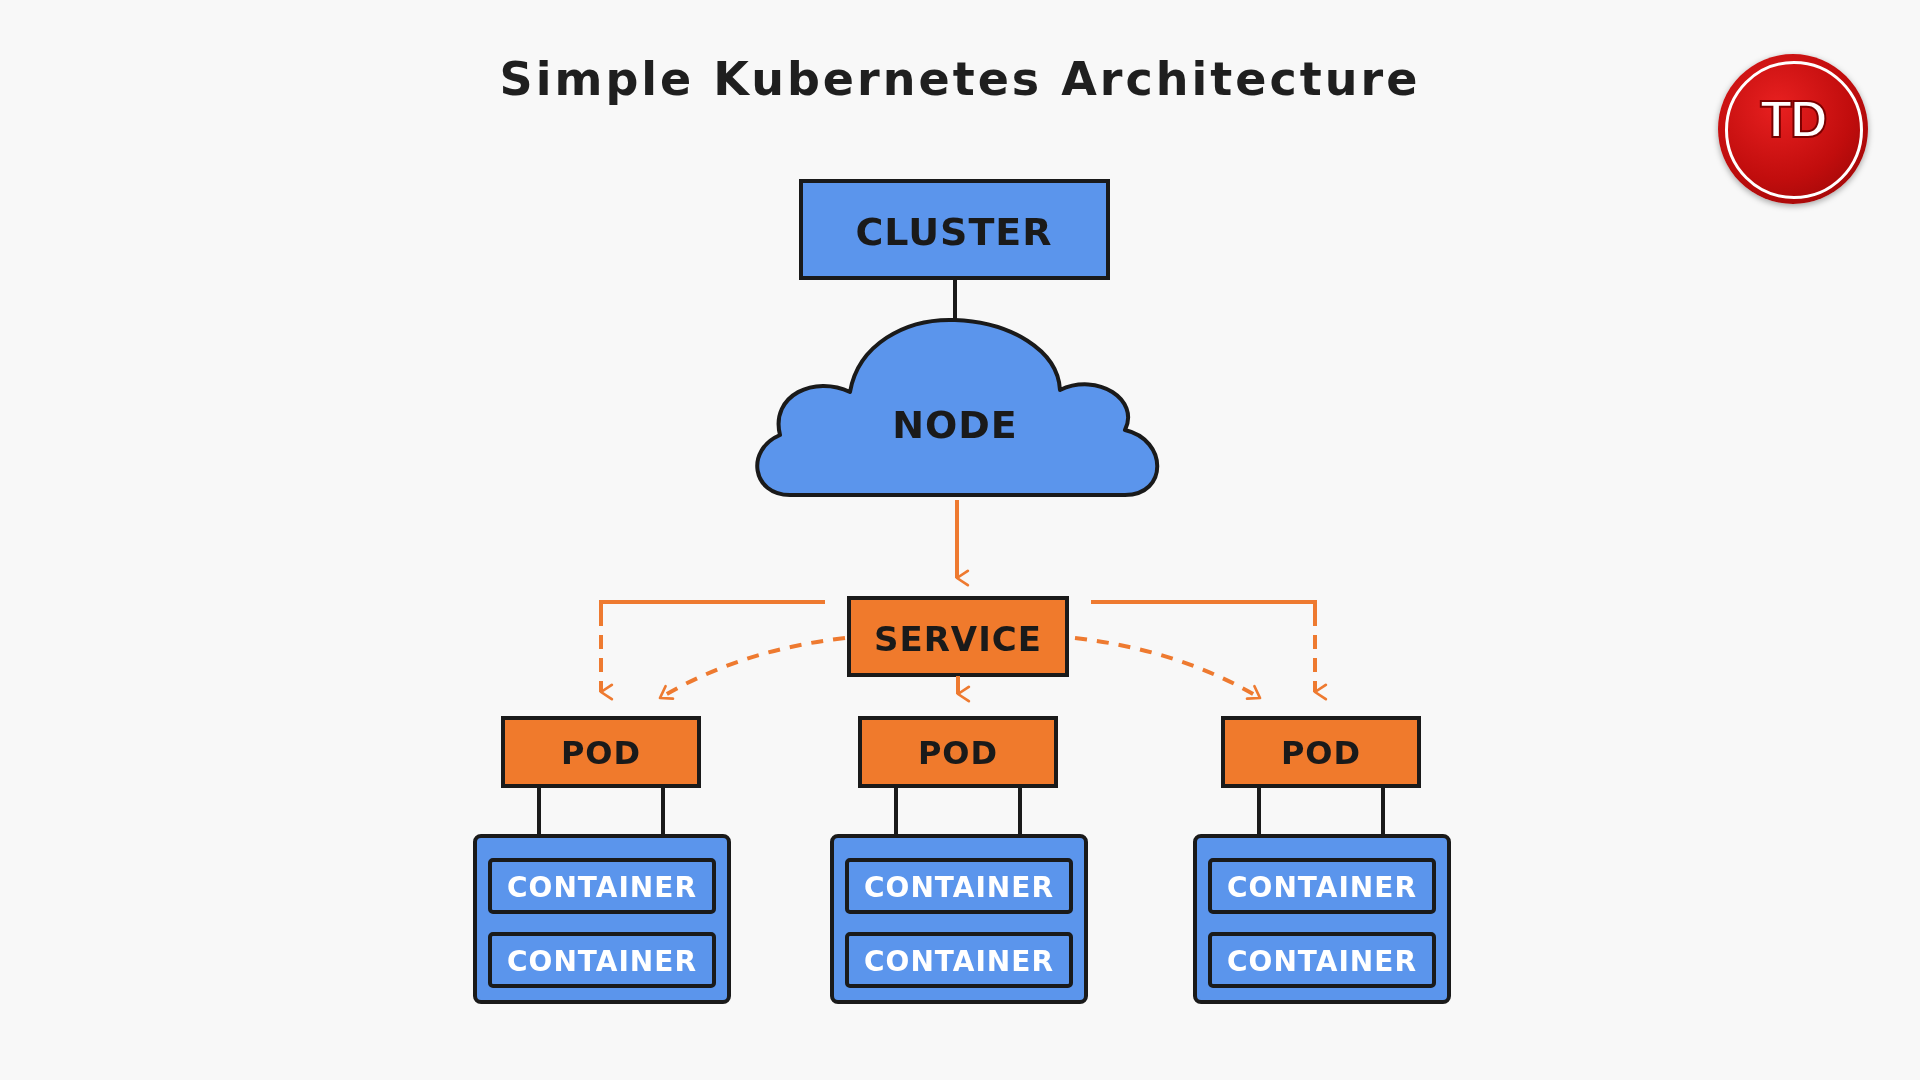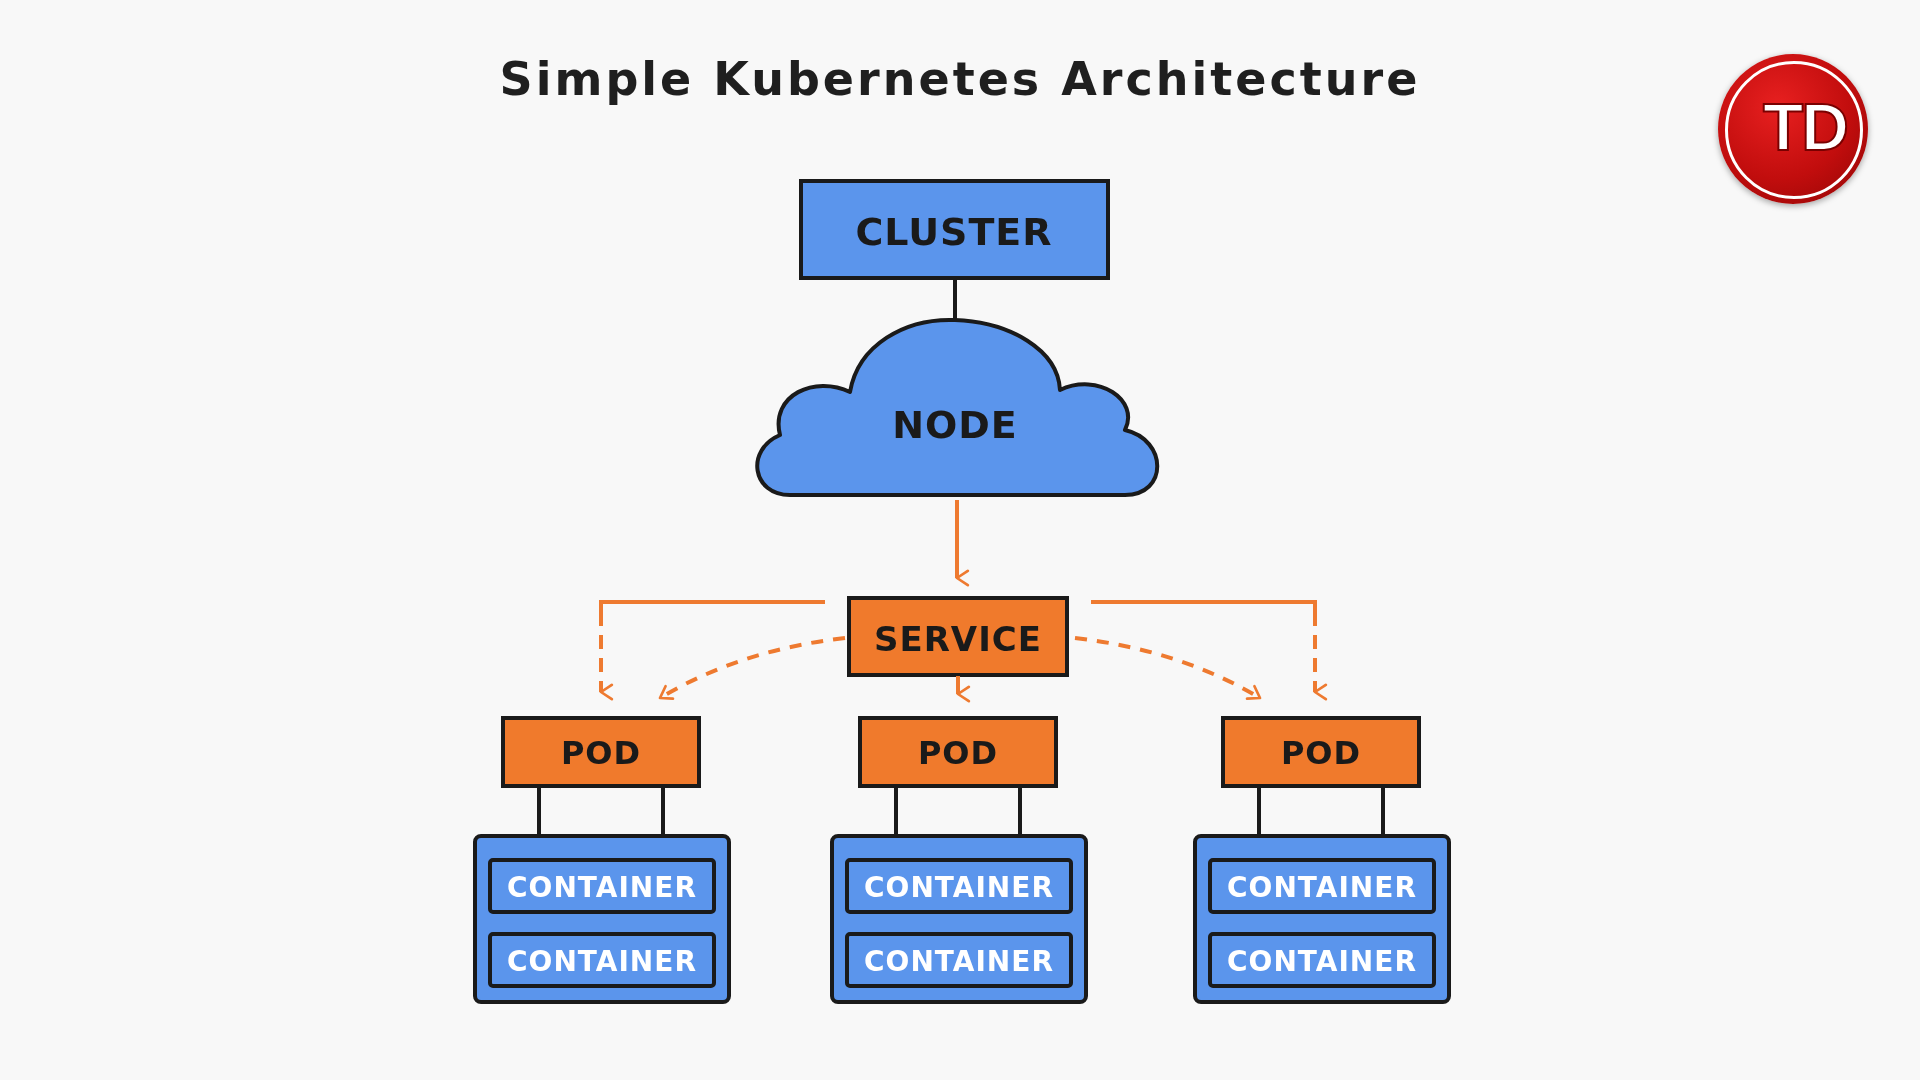--- a/index.html
+++ b/index.html
@@ -20,23 +20,23 @@
     position: absolute; left: 1718px; top: 54px;
     width: 150px; height: 150px; border-radius: 50%;
     background: radial-gradient(circle at 40% 35%, #e82020 0%, #c10d0d 55%, #8e0505 100%);
     box-shadow: 0 2px 6px rgba(0,0,0,0.35);
   }
   .logo-ring {
     position: absolute; left: 7px; top: 7px; width: 132px; height: 132px;
     border: 3px solid #ffffff; border-radius: 50%;
   }
   .logo-text {
-    position: absolute; left: 12px; top: 35px; width: 150px; text-align: center;
+    position: absolute; left: 0; top: 35px; width: 150px; text-align: center;
     font-family: "Liberation Sans", sans-serif;
-    font-size: 66px; font-weight: bold; color: #ffffff;
+    font-size: 52px; font-weight: bold; color: #ffffff;
     -webkit-text-stroke: 2px #7a0000;
     letter-spacing: -2px;
   }
   svg.diagram { position: absolute; left: 0; top: 0; }
   .node-label {
     font-family: "DejaVu Sans", sans-serif; font-weight: bold;
     fill: #1a1a1a; letter-spacing: 1px;
   }
   .container-label {
     font-family: "DejaVu Sans", sans-serif; font-weight: bold;

